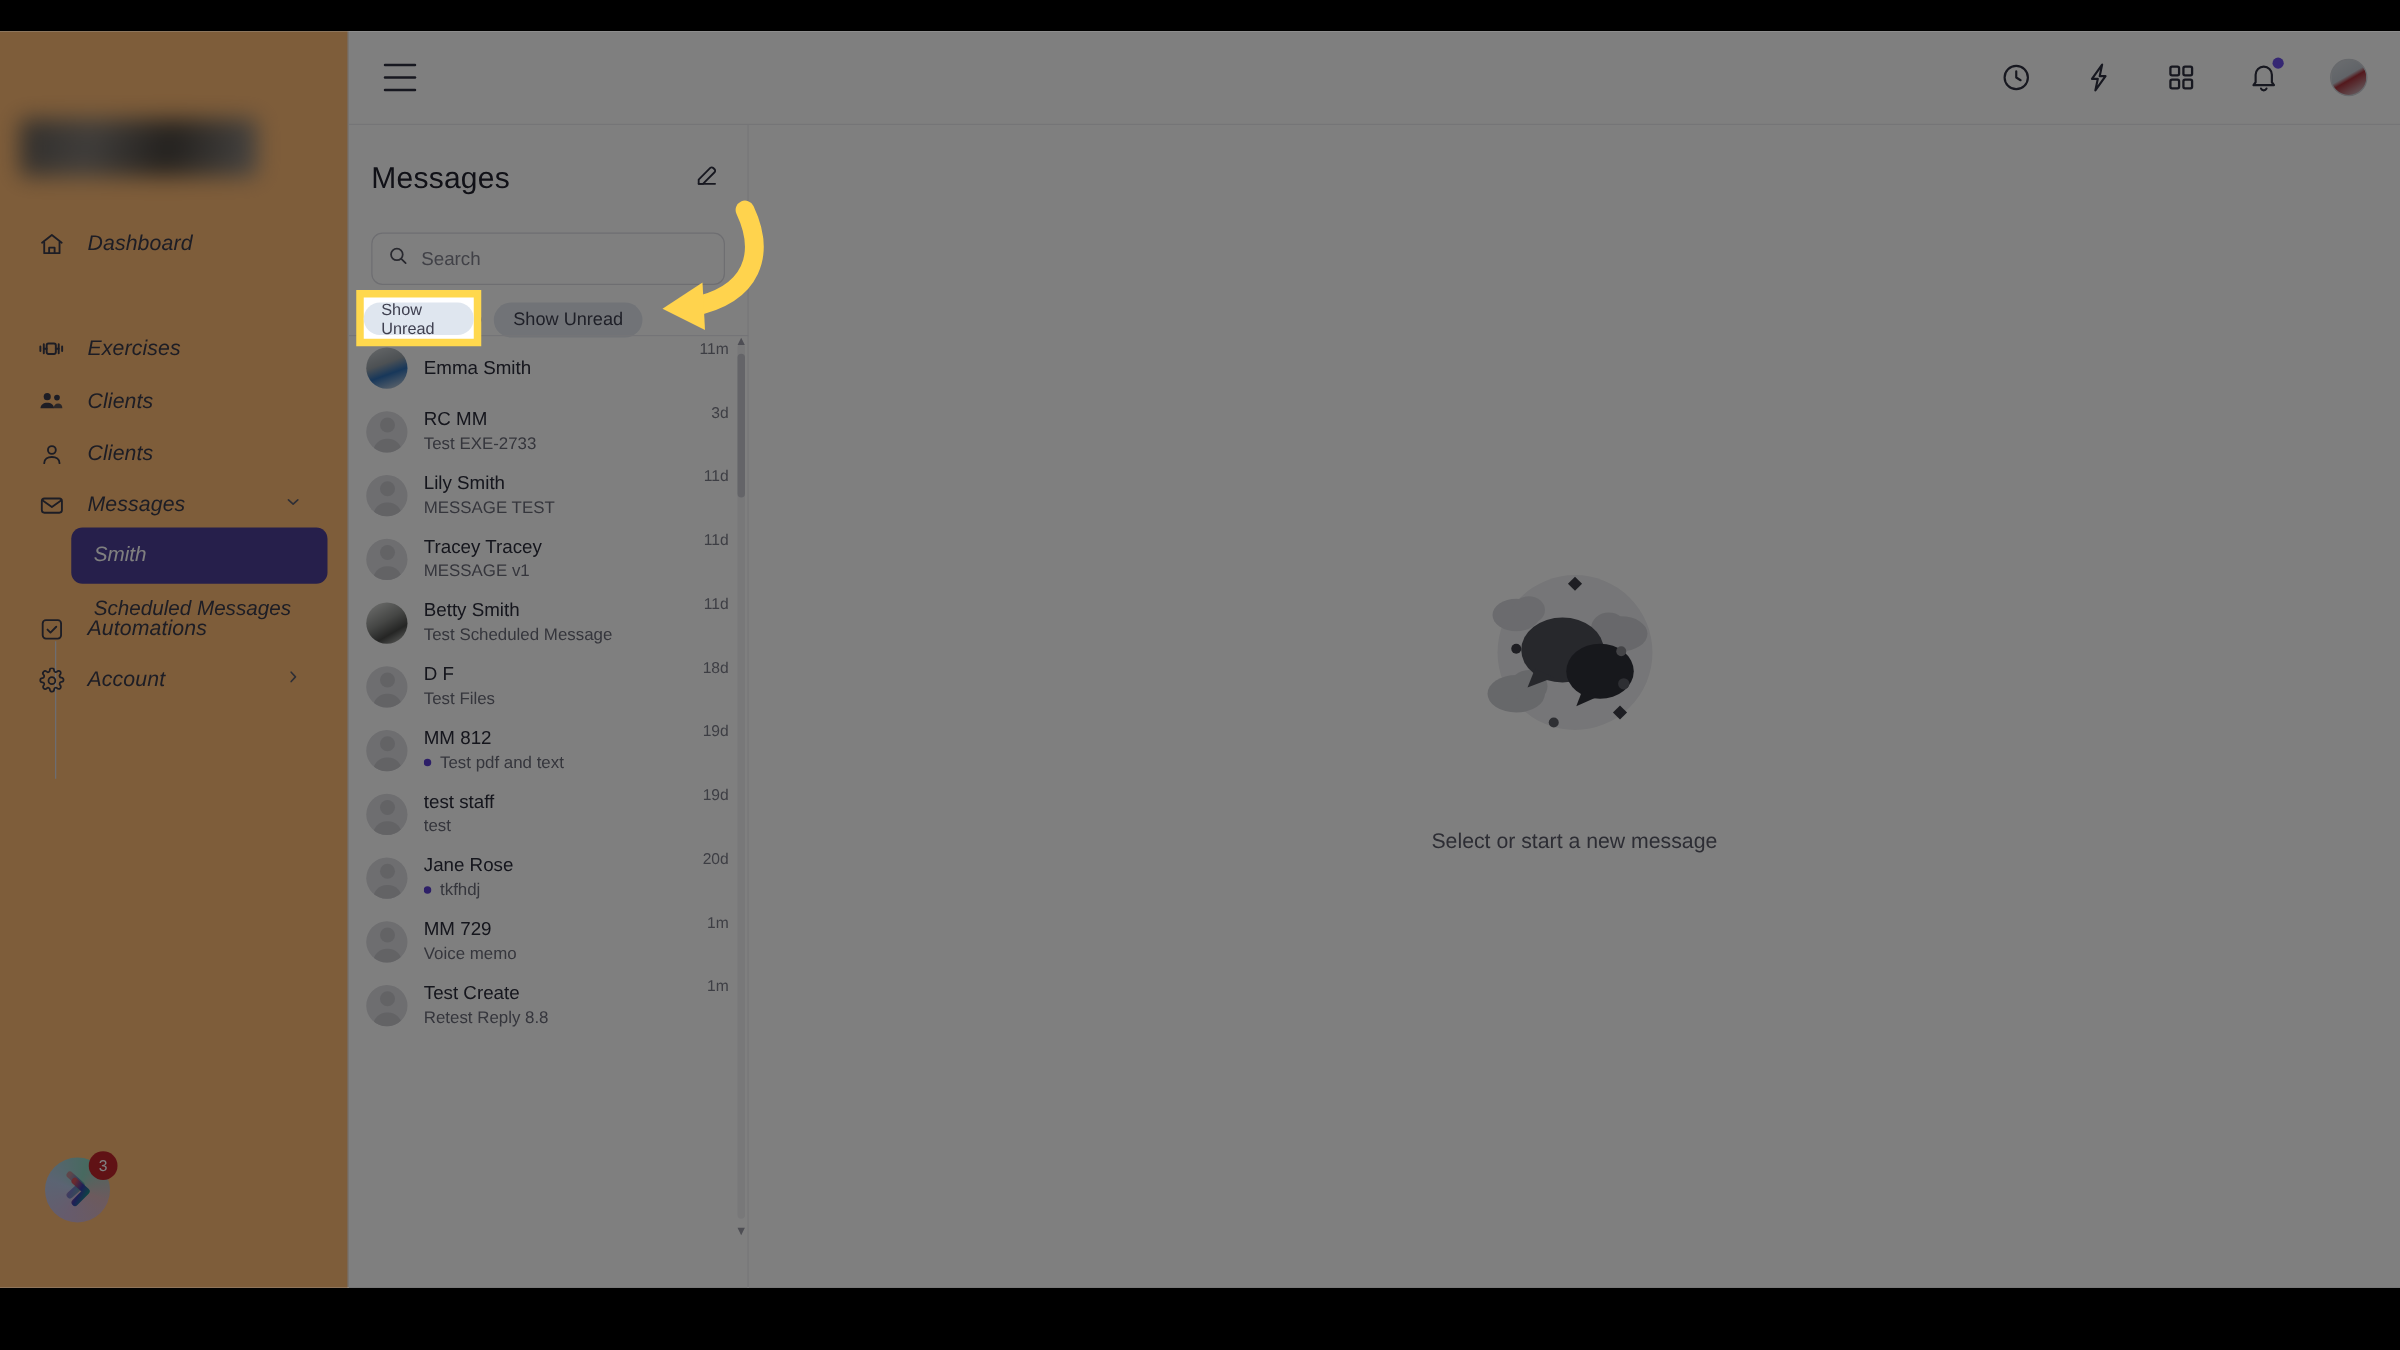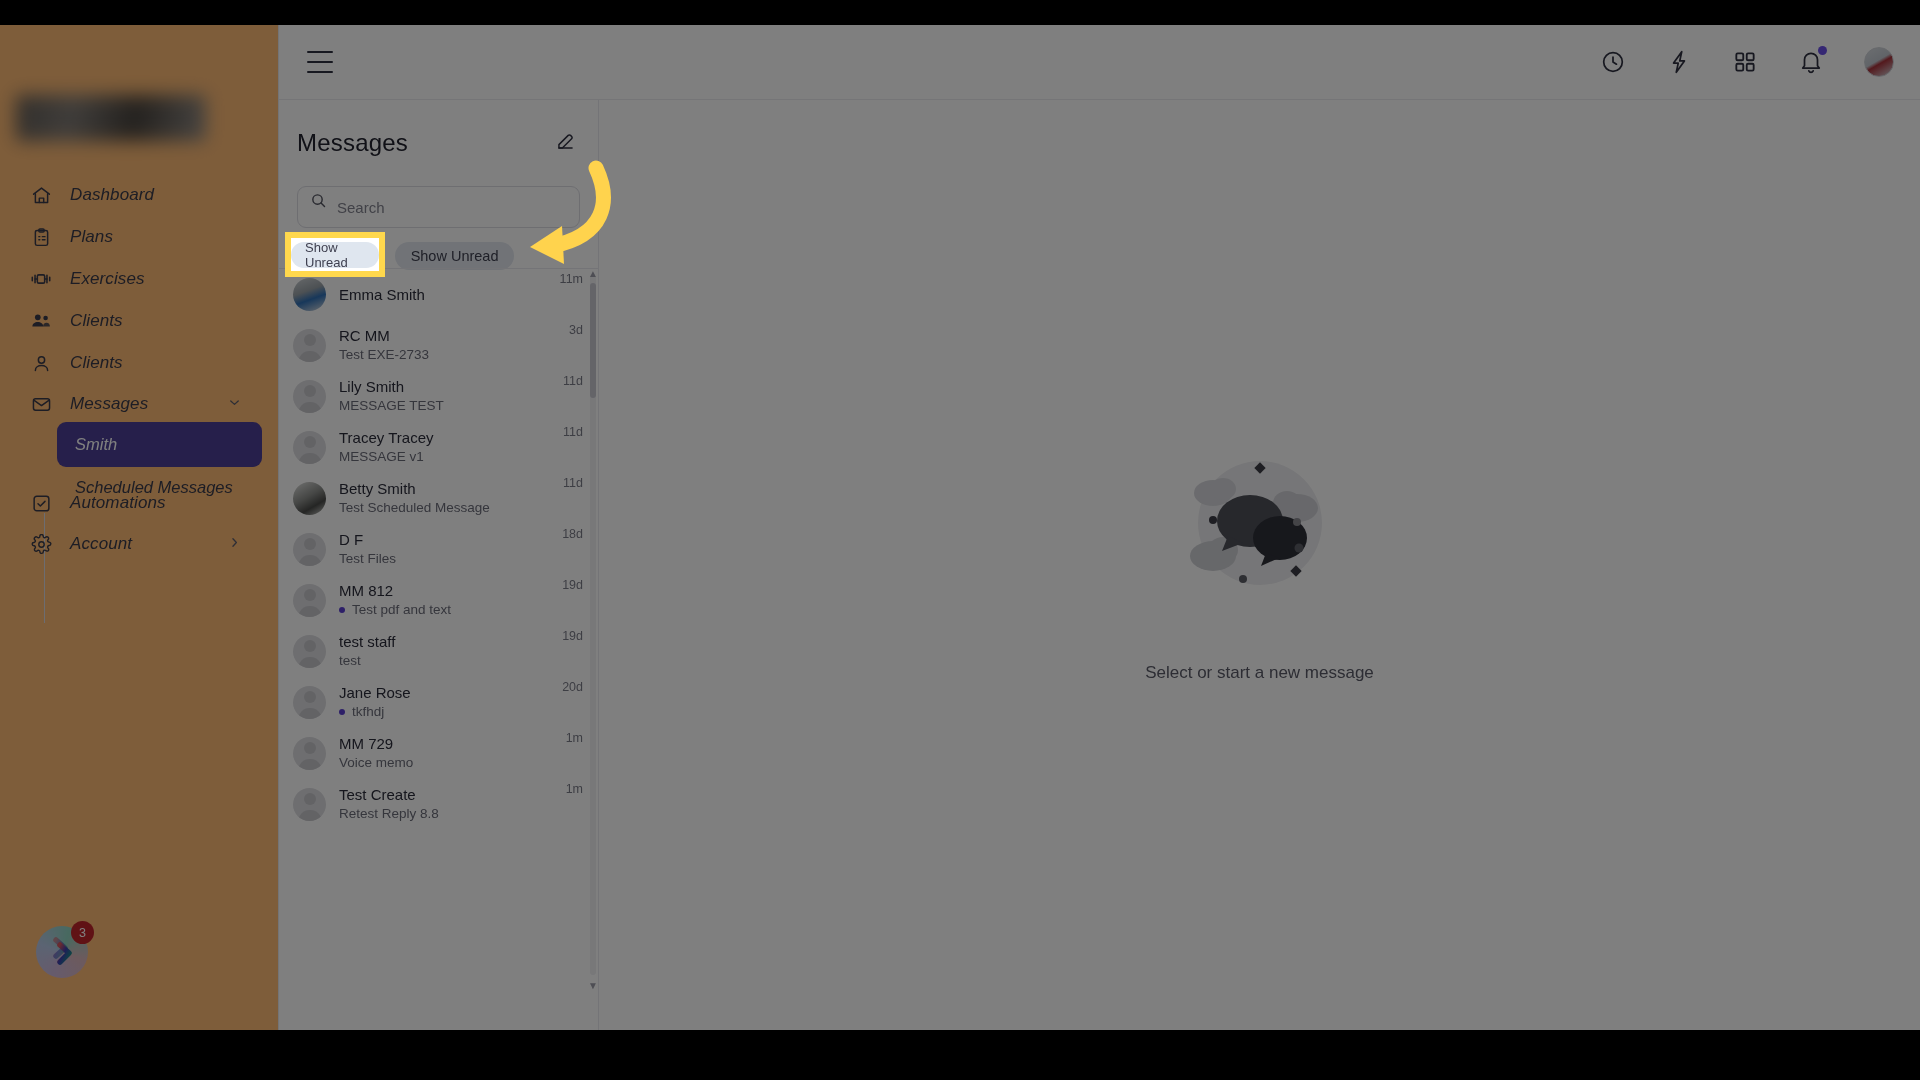--- a/index.html
+++ b/index.html
@@ -118,21 +118,21 @@
   }
   #list-head {
     height: 86px; display: flex; align-items: center;
     padding: 0 22px 0 18px;
   }
   #list-title { font-size: 24px; color: #22232f; letter-spacing: .2px; }
   #compose { margin-left: auto; color: #2f3040; cursor: pointer; }
   #search-wrap {
     margin: 0 18px; height: 42px;
     border: 1px solid #dcdce3; border-radius: 9px;
-    display: flex; padding: 5px 12px;
+    display: flex; align-items: center; padding: 5px 12px;
   }
   #search-input {
     border: none; outline: none; background: transparent;
     font-size: 15px; color: #3a3b4a;
     font-family: "Liberation Sans", sans-serif;
     margin-left: 10px; width: 215px;
   }
   #search-input::placeholder { color: #82838f; }
   #filters {
     display: flex; gap: 10px;
@@ -273,30 +273,20 @@
       <span class="ico">
         <svg width="21" height="21" viewBox="0 0 24 24" fill="none" stroke="currentColor" stroke-width="1.7" stroke-linecap="round" stroke-linejoin="round">
             <path d="M3 10.5 12 3.5l9 7"></path>
             <path d="M5 10v10h14V10"></path>
             <path d="M9.5 20v-5h5v5"></path>
           </svg>
       </span>
       <span class="lbl">Dashboard</span>
     </div>
 
-    <div class="nav-item" style="top:190px">
-      <span class="ico">
-        <svg width="21" height="21" viewBox="0 0 24 24" fill="none" stroke="currentColor" stroke-width="1.7" stroke-linecap="round" stroke-linejoin="round">
-            <rect x="5" y="4" width="14" height="17" rx="2"></rect>
-            <rect x="9" y="2.2" width="6" height="3.6" rx="1.2"></rect>
-            <path d="M9 11h1M13 11h3M9 14.5h1M13 14.5h3"></path>
-          </svg>
-      </span>
-      <span class="lbl">Plans</span>
-    </div>
 
     <div class="nav-item" style="top:232px">
       <span class="ico">
         <svg width="22" height="22" viewBox="0 0 24 24" fill="none" stroke="currentColor" stroke-width="1.7" stroke-linecap="round" stroke-linejoin="round">
             <path d="M2.5 10v4M5.5 8v8M18.5 8v8M21.5 10v4"></path>
             <rect x="8" y="7.5" width="8" height="9" rx="1.6"></rect>
             <path d="M5.5 12h2.5M16 12h2.5"></path>
           </svg>
       </span>
       <span class="lbl">Exercises</span>

